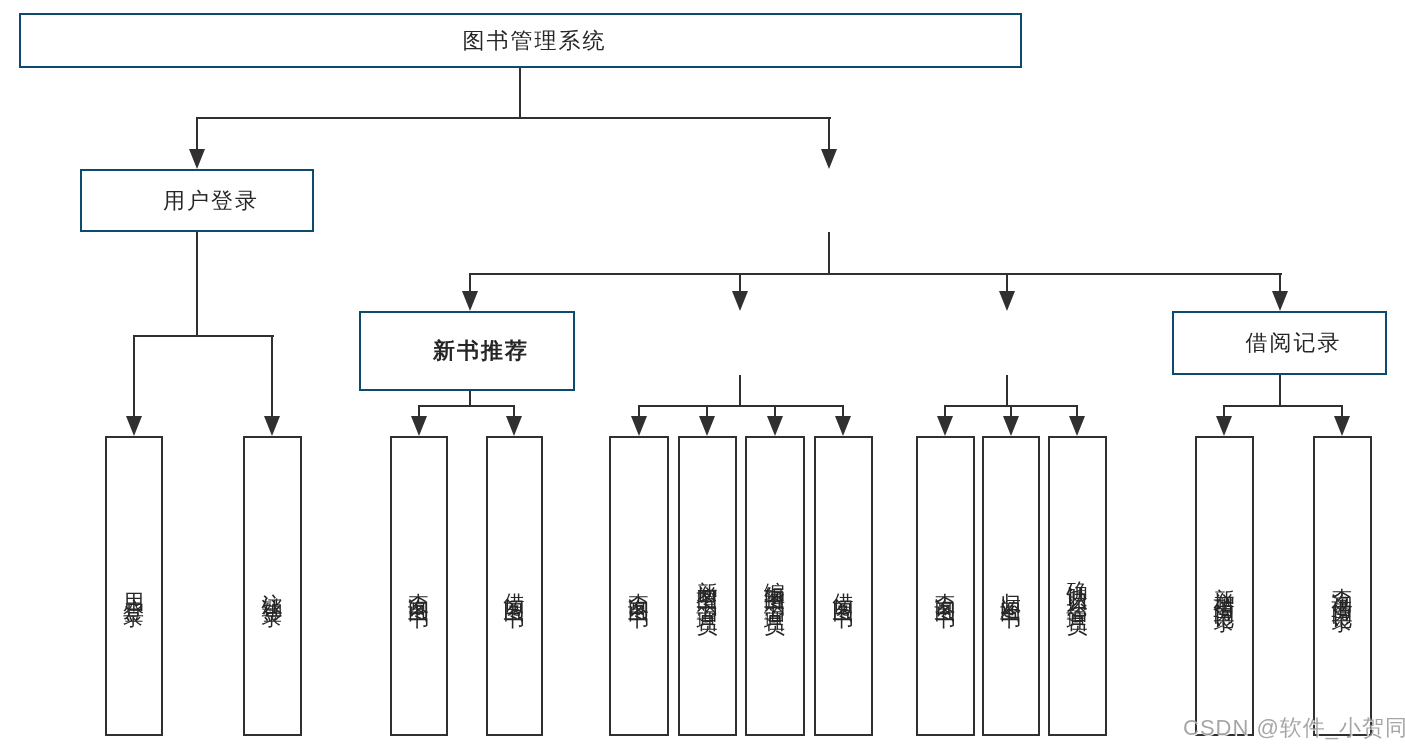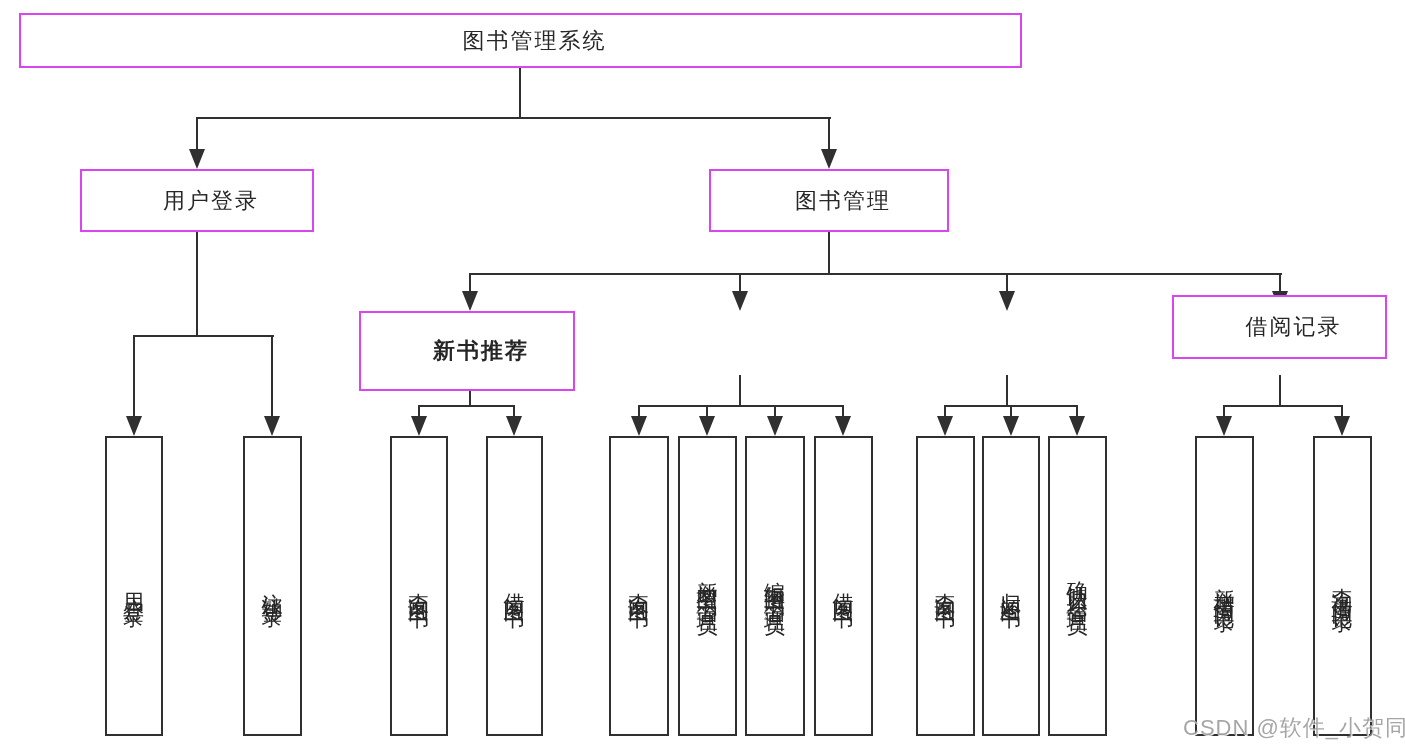--- a/index.html
+++ b/index.html
@@ -1,21 +1,21 @@
 <!DOCTYPE html>
 <html><head>
 <meta charset="utf-8">
 <style>
   html,body{margin:0;padding:0;background:#ffffff;}
   #canvas{
     position:relative;width:1405px;height:747px;background:#ffffff;overflow:hidden;
     font-family:"Liberation Sans","DejaVu Sans",sans-serif;
   }
   .hbox{
-    position:absolute;background:#ffffff;border:2px solid #d946ef;box-sizing:border-box;
+    position:absolute;background:#ffffff;border:2px solid #0c4a6e;box-sizing:border-box;
     display:flex;align-items:center;justify-content:center;
     font-size:22px;color:#262626;letter-spacing:2px;white-space:nowrap;z-index:2;padding-left:28px;
   }
   .leaf{
     position:absolute;top:436px;height:300px;background:#ffffff;border:2px solid #303030;
     box-sizing:border-box;display:flex;align-items:center;justify-content:center;z-index:2;
   }
   .leaf .vtext{
     writing-mode:vertical-rl;text-orientation:mixed;font-size:21px;color:#262626;
     letter-spacing:5px;line-height:1;white-space:nowrap;
@@ -39,28 +39,25 @@
 
 <div id="canvas">
 
   <div class="hbox" style="left:19px;top:13px;width:1003px;height:55px;">
     <span>图书管理系统</span>
   </div>
 
   <div class="hbox" style="left:80px;top:169px;width:234px;height:63px;">
     <span>用户登录</span>
   </div>
-  <div class="hbox" style="left:709px;top:169px;width:240px;height:63px;">
-    <span>图书管理</span>
-  </div>
 
   <div class="hbox" style="left:359px;top:311px;width:216px;height:80px;font-weight:bold;">
     <span>新书推荐</span>
   </div>
-  <div class="hbox" style="left:1172px;top:295px;width:215px;height:64px;">
+  <div class="hbox" style="left:1172px;top:311px;width:215px;height:64px;">
     <span>借阅记录</span>
   </div>
 
   <div class="leaf" style="left:105px;width:58px;">
     <span class="vtext">用户登录</span>
   </div>
   <div class="leaf" style="left:243px;width:59px;">
     <span class="vtext">注销登录</span>
   </div>
 

